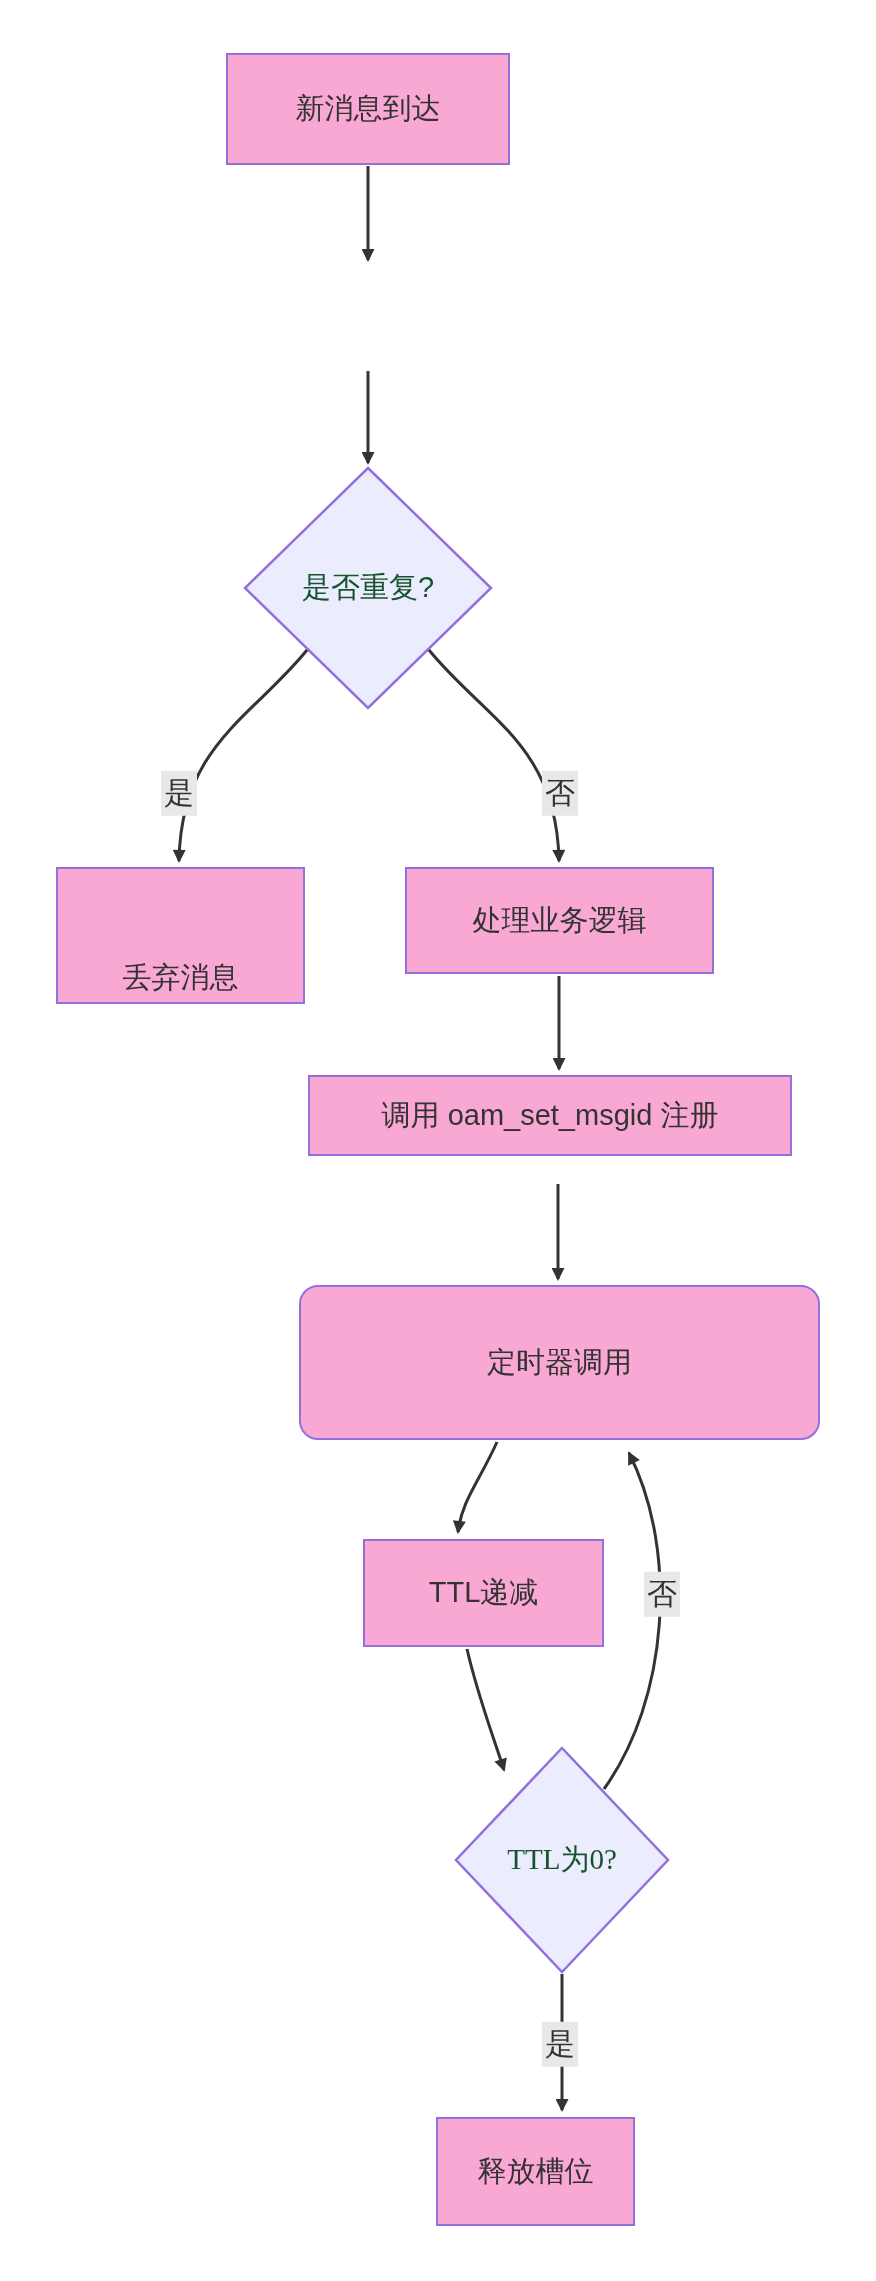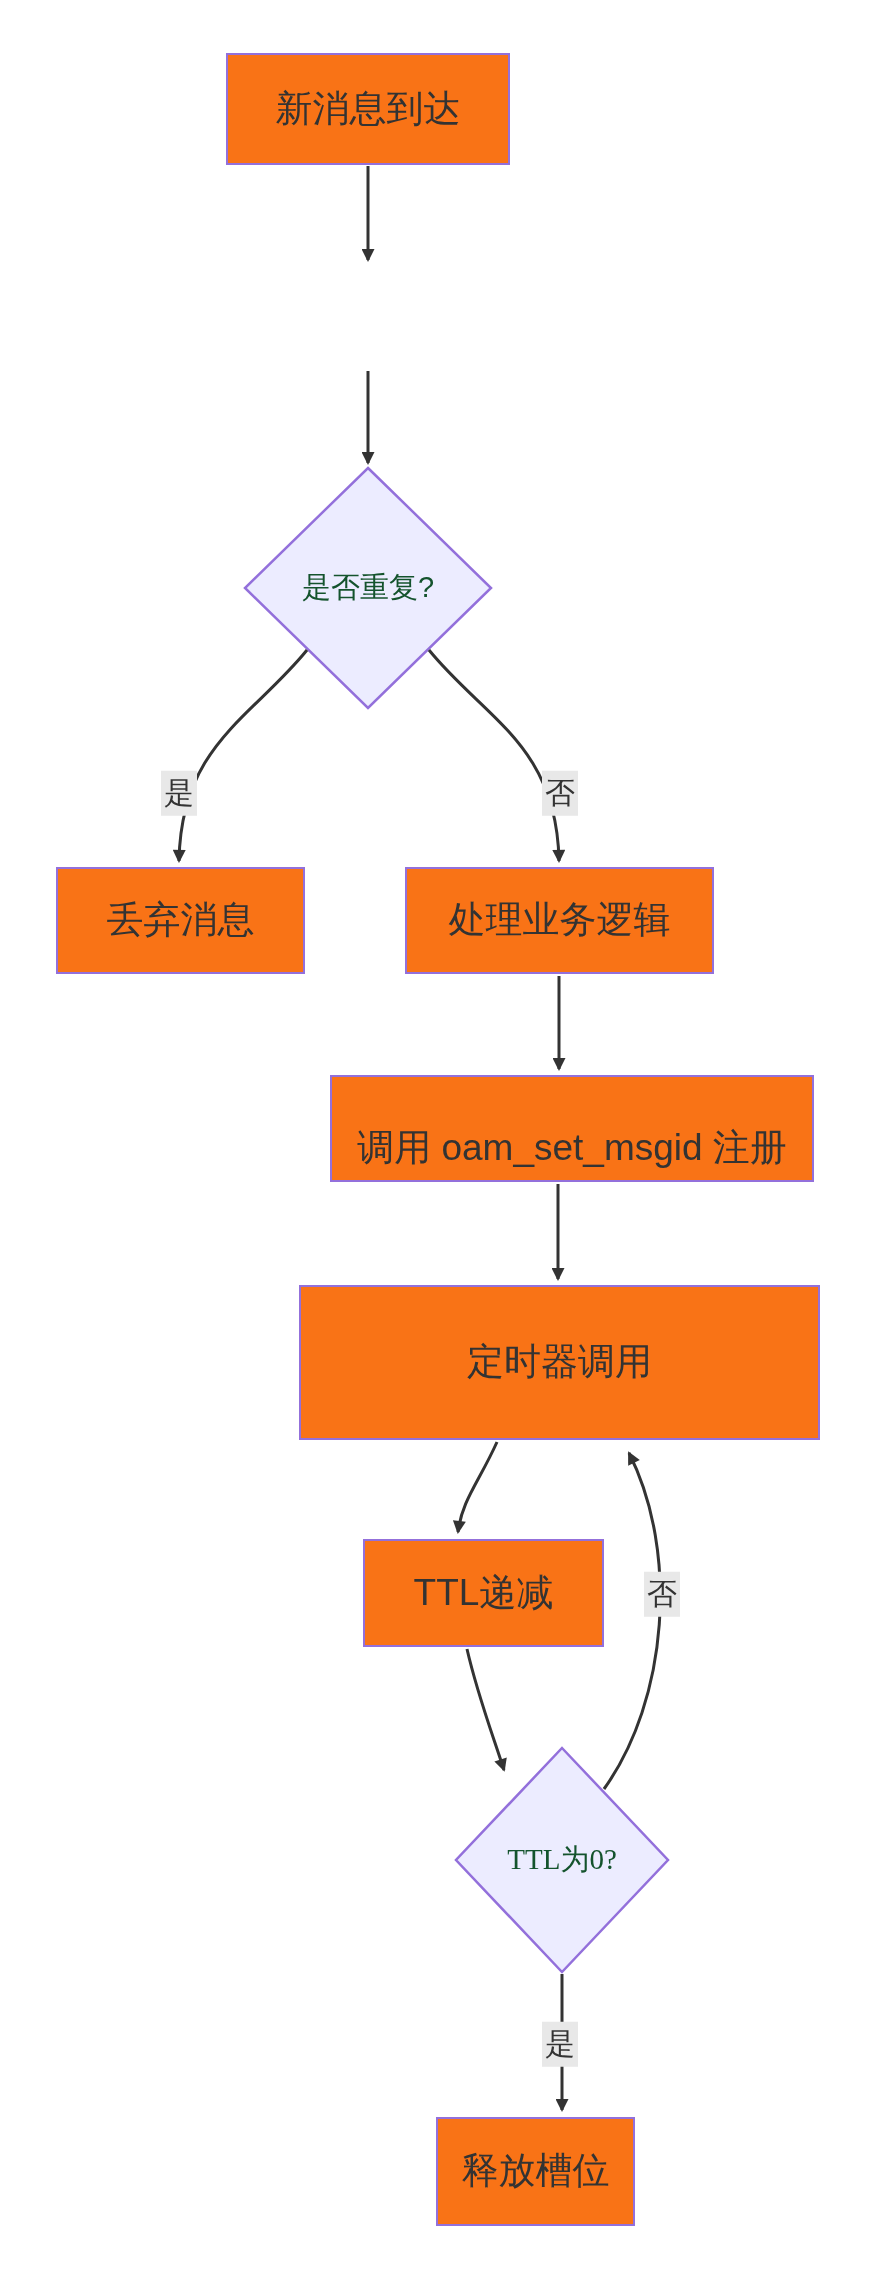--- a/index.html
+++ b/index.html
@@ -8,24 +8,24 @@
     width:876px;
     height:2281px;
     background:#ffffff;
     font-family:"Liberation Sans","DejaVu Sans",sans-serif;
     overflow:hidden;
   }
   .edges-svg { position:absolute; left:0; top:0; }
   .node {
     position:absolute;
     box-sizing:border-box;
-    background:#f97316;
+    background:#f9a8d4;
     border:2.5px solid #9370DB;
     color:#333333;
-    font-size:37px;
+    font-size:29px;
     display:flex;
     flex-direction:column;
     align-items:center;
     justify-content:center;
     text-align:center;
     line-height:1.7;
   }
   .diamond-label {
     position:absolute;
     transform:translate(-50%,-50%);
@@ -71,33 +71,33 @@
       <path d="M604,1789 C668,1700 679,1552 629,1453" marker-end="url(#arrow)"></path>
       <path d="M562,1974 V2110" marker-end="url(#arrow)"></path>
     </g>
   </svg>
 
   <div class="node" style="left:226px; top:53px;  width:284px; height:112px;">
     <span>新消息到达</span>
   </div>
 
 
-  <div class="node" style="left:56px;  top:867px; width:249px; height:107px;">
+  <div class="node" style="left:56px;  top:867px; width:249px; height:137px;justify-content:flex-end;">
     <span>丢弃消息</span>
   </div>
 
   <div class="node" style="left:405px; top:867px; width:309px; height:107px;">
     <span>处理业务逻辑</span>
   </div>
 
-  <div class="node" style="left:330px; top:1075px; width:484px; height:107px;justify-content:flex-end;">
+  <div class="node" style="left:308px; top:1075px; width:484px; height:81px;">
     <span>调用 oam_set_msgid 注册</span>
   </div>
 
-  <div class="node" style="left:299px; top:1285px; width:521px; height:155px;">
+  <div class="node" style="left:299px; top:1285px; width:521px; height:155px;border-radius:19px;">
     <span>定时器调用</span>
   </div>
 
   <div class="node" style="left:338px; top:1539px; width:241px; height:108px;margin-left:25px;">
     <span>TTL递减</span>
   </div>
 
   <div class="node" style="left:436px; top:2117px; width:199px; height:109px;">
     <span>释放槽位</span>
   </div>

